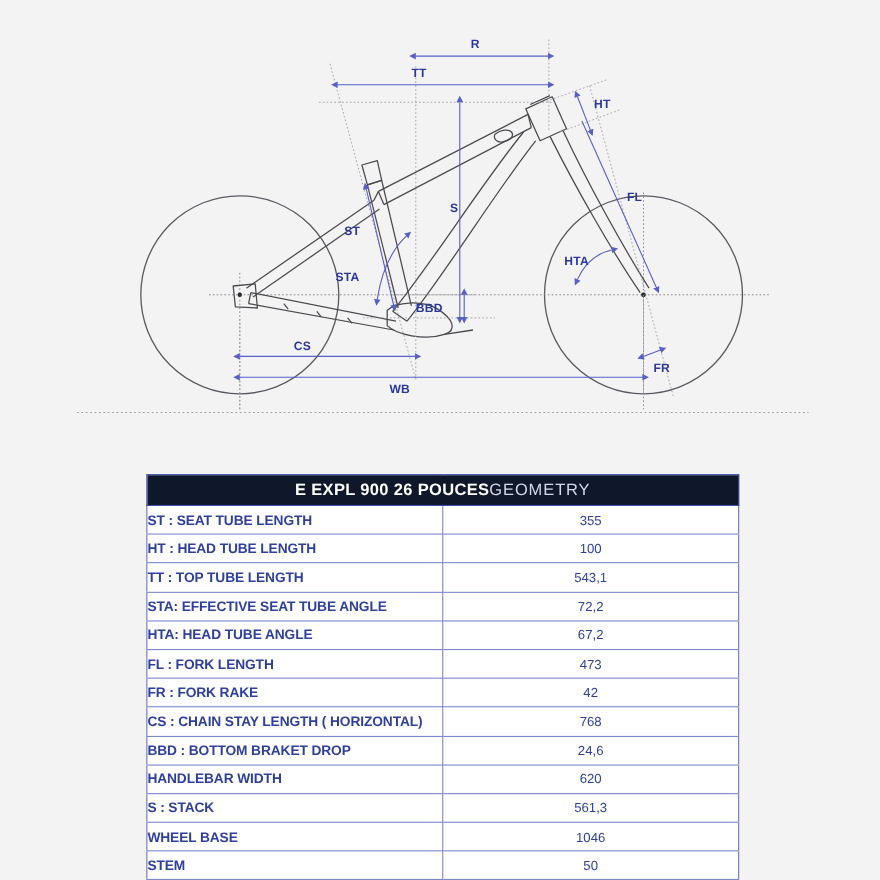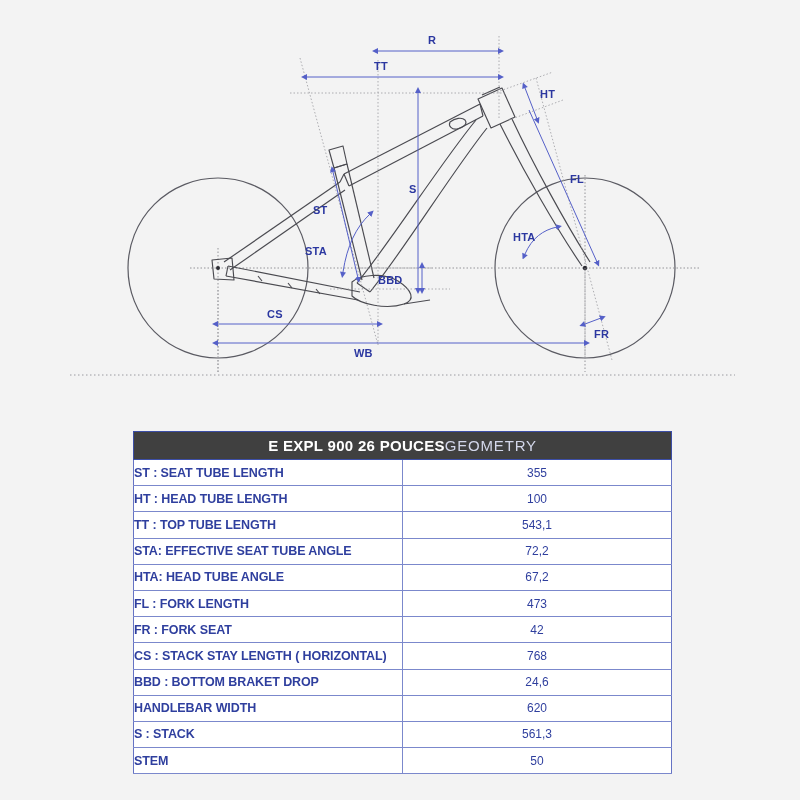--- a/index.html
+++ b/index.html
@@ -49,21 +49,21 @@
     border: 1px solid #6573c4;
     background: #ffffff;
     table-layout: fixed;
   }
   #geometry-table td,
   #geometry-table th {
     padding: 0;
     margin: 0;
   }
   .tbl-header {
-    background: #404040;
+    background: #0f172a;
     height: 27px;
     text-align: center;
     vertical-align: middle;
     border: 1px solid #3c4ea6;
   }
   .hdr-model {
     font-family: "Liberation Sans", sans-serif;
     font-size: 15px;
     font-weight: bold;
     color: #ffffff;
@@ -295,39 +295,43 @@
         </tr>
         <tr>
           <td class="row-label">HTA: HEAD TUBE ANGLE</td>
           <td class="row-value">67,2</td>
         </tr>
         <tr>
           <td class="row-label">FL : FORK LENGTH</td>
           <td class="row-value">473</td>
         </tr>
         <tr>
-          <td class="row-label">FR : FORK SEAT</td>
+          <td class="row-label">FR : FORK RAKE</td>
           <td class="row-value">42</td>
         </tr>
         <tr>
-          <td class="row-label">CS : STACK STAY LENGTH ( HORIZONTAL)</td>
+          <td class="row-label">CS : CHAIN STAY LENGTH ( HORIZONTAL)</td>
           <td class="row-value">768</td>
         </tr>
         <tr>
           <td class="row-label">BBD : BOTTOM BRAKET DROP</td>
           <td class="row-value">24,6</td>
         </tr>
         <tr>
           <td class="row-label">HANDLEBAR WIDTH</td>
           <td class="row-value">620</td>
         </tr>
         <tr>
           <td class="row-label">S : STACK</td>
           <td class="row-value">561,3</td>
         </tr>
         <tr>
+          <td class="row-label">WHEEL BASE</td>
+          <td class="row-value">1046</td>
+        </tr>
+        <tr>
           <td class="row-label">STEM</td>
           <td class="row-value">50</td>
         </tr>
       </tbody>
   </table>
 
 </div>
 
 </body></html>

